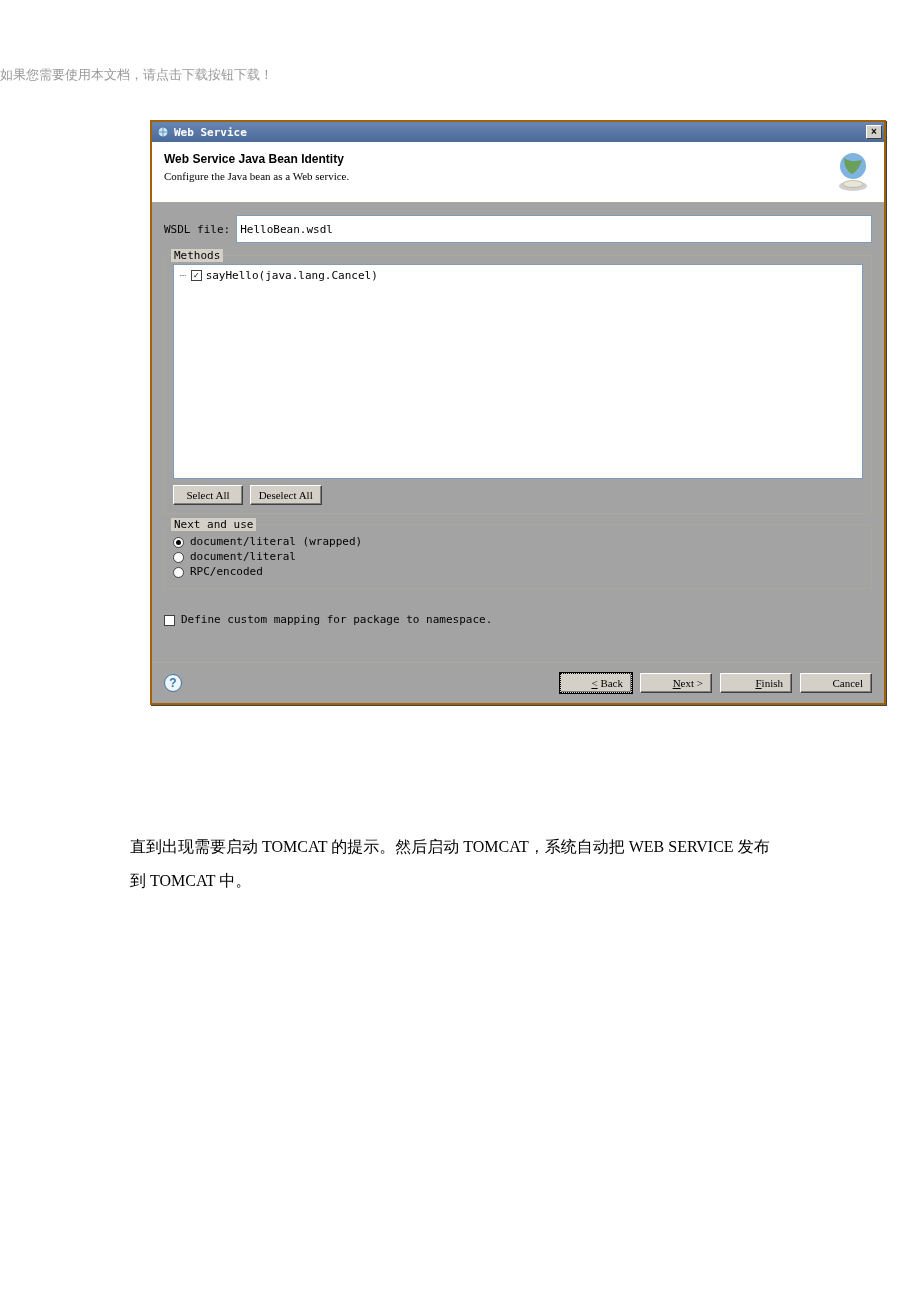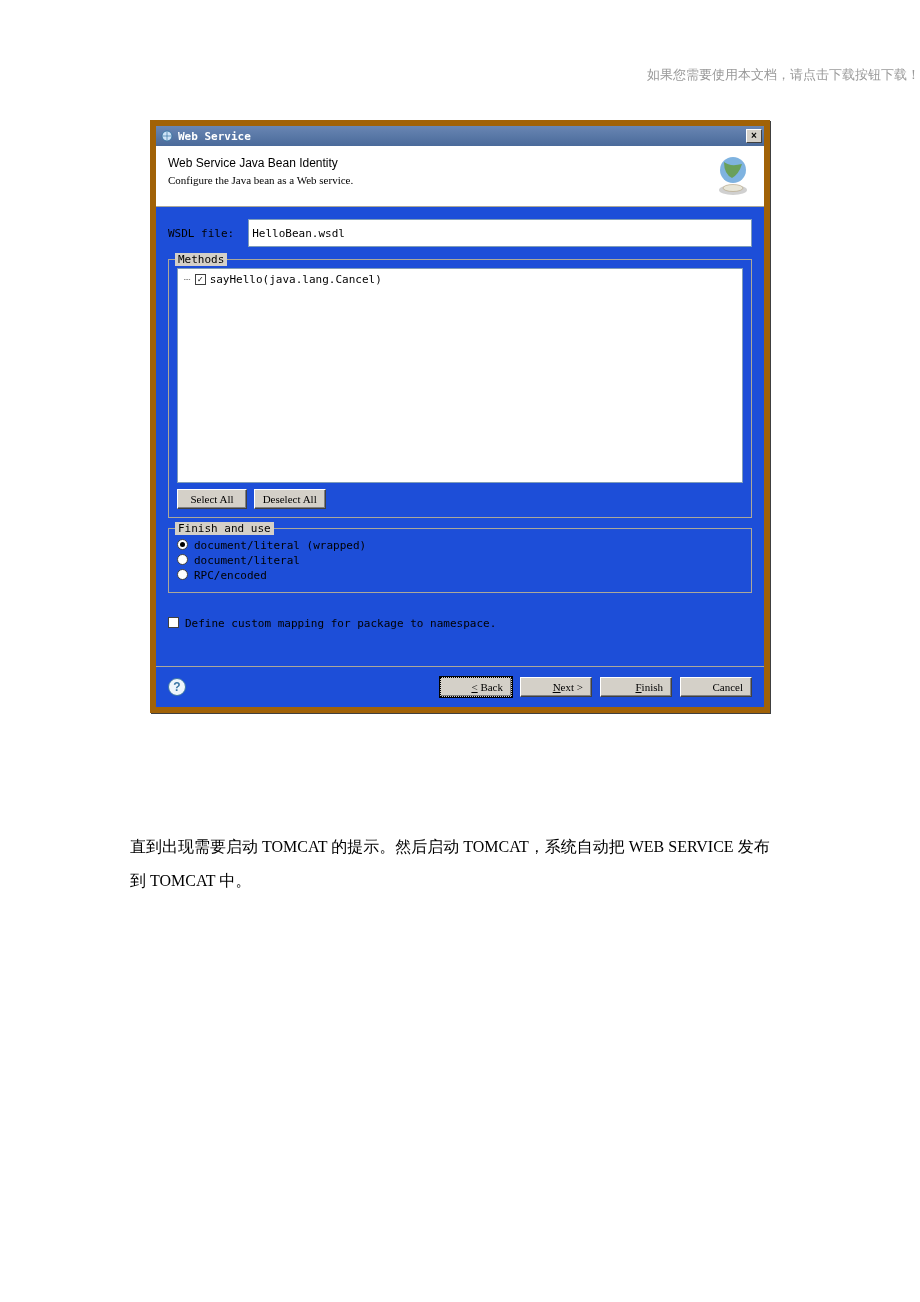--- a/index.html
+++ b/index.html
@@ -4,32 +4,32 @@
 <style>
   * { box-sizing: border-box; margin: 0; padding: 0; }
   body {
     background: #ffffff;
     font-family: "SimSun", "宋体", serif;
     width: 920px;
     height: 1302px;
     position: relative;
   }
   .doc-header {
-    text-align: right;
+    text-align: left;
     color: #999;
     font-size: 13px;
     padding: 66px 0 30px 0;
   }
   .dialog {
     position: absolute;
     left: 150px;
     top: 120px;
-    width: 620px;
-    background: #1d4ed8;
-    border: 6px solid #a16207;
+    width: 736px;
+    background: #a3a3a3;
+    border: 2px solid #a16207;
     box-shadow: 1px 1px 0 #404040;
     font-family: "SimSun", "宋体", monospace;
     font-size: 11px;
   }
   .titlebar {
     background: linear-gradient(to bottom, #6986b3, #4a6a9a);
     color: #fff;
     height: 20px;
     display: flex;
     align-items: center;
@@ -59,21 +59,21 @@
     font-family: Arial;
     cursor:pointer;
   }
   .header-section {
     background: #fff;
     padding: 10px 12px 20px 12px;
     position: relative;
     border-bottom: 1px solid #aca899;
   }
   .header-title {
-    font-weight: normal;
+    font-weight: bold;
     font-size: 12px;
     font-family: Arial, sans-serif;
     color: #000;
     margin-bottom: 4px;
   }
   .header-sub {
     font-size: 11px;
     color: #000;
     font-family: Liberation Serif, serif;
   }
@@ -84,21 +84,21 @@
     width: 42px; height: 42px;
   }
   .body-section {
     padding: 12px 12px 8px 12px;
   }
   .row-wsdl {
     display:flex;
     align-items:center;
     margin-bottom: 12px;
   }
-  .row-wsdl label { font-size:11px; margin-right:14px; }
+  .row-wsdl label { font-size:11px; margin-right:6px; }
   .row-wsdl input {
     flex:1;
     height:18px;
     font-size:11px;
     font-family: "SimSun","宋体",monospace;
     border:1px solid #7f9db9;
     padding: 13px 3px;
     background:#fff;
   }
   .fieldset {
@@ -152,21 +152,21 @@
     height:20px;
     font-size:11px;
     font-family:Liberation Serif, serif;
     padding: 0 8px;
     cursor:pointer;
     min-width:70px;
   }
   .btn-focused { border:1px dotted #000; outline:1px solid #000; }
   .radio-row, .check-row {
     display:flex;
-    align-items:flex-start;
+    align-items:flex-end;
     gap:6px;
     margin:2px 0;
     font-size:11px;
   }
   .radio {
     width:11px;height:11px;border-radius:50%;
     border:1px solid #404040;
     background:#fff;
     display:inline-flex;align-items:center;justify-content:center;
   }
@@ -251,21 +251,21 @@
           <span>sayHello(java.lang.Cancel)</span>
         </div>
       </div>
       <div class="sel-buttons">
         <button class="btn">Select All</button>
         <button class="btn">Deselect All</button>
       </div>
     </div>
 
     <div class="fieldset">
-      <div class="fieldset-legend">Finish and use</div>
+      <div class="fieldset-legend">Next and use</div>
       <div class="radio-row">
         <span class="radio checked"></span>
         <span>document/literal (wrapped)</span>
       </div>
       <div class="radio-row">
         <span class="radio"></span>
         <span>document/literal</span>
       </div>
       <div class="radio-row">
         <span class="radio"></span>

